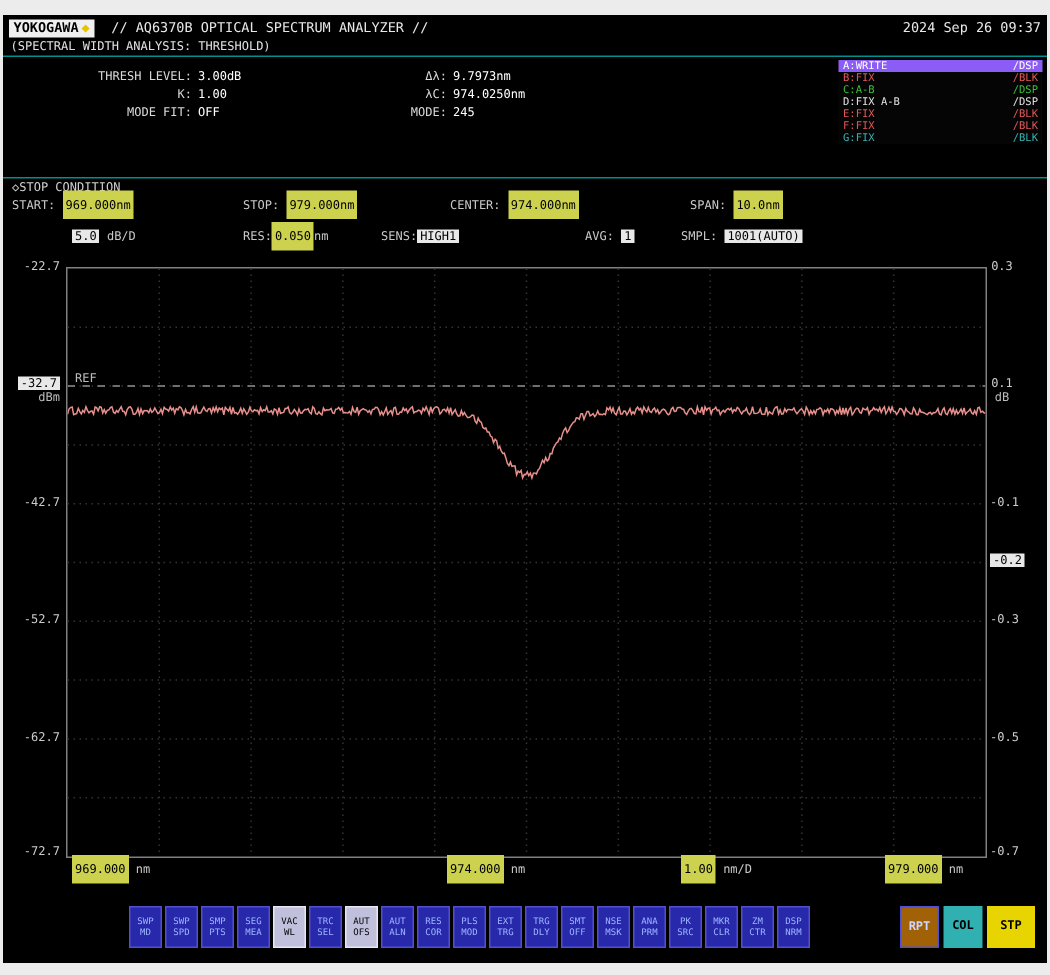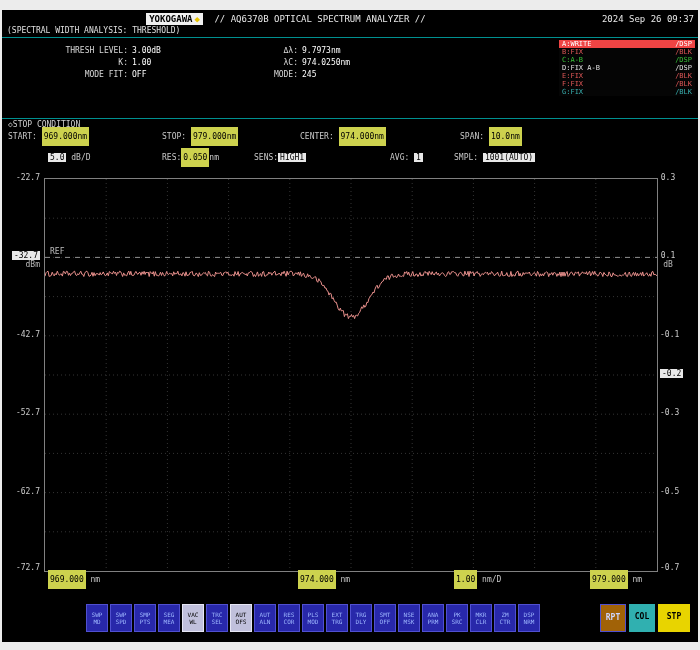--- a/index.html
+++ b/index.html
@@ -1,35 +1,35 @@
 <!DOCTYPE html>
 <html><head>
 <meta charset="utf-8">
 <style>
   html,body{margin:0;padding:0;width:700px;height:650px;background:#ececec;
     font-family:"DejaVu Sans Mono",monospace;}
   #screen{position:absolute;left:2px;top:10px;width:696px;height:632px;background:#000;
     overflow:hidden;color:#ddd;}
   
-  #hdr{position:absolute;left:4px;top:3px;right:4px;height:12px;font-size:9px;line-height:12px;white-space:nowrap;text-align:center;}
+  #hdr{position:absolute;left:4px;top:3px;right:4px;height:12px;font-size:9px;line-height:12px;white-space:nowrap;}
   .logo{display:inline-block;background:#f0f0f0;color:#000;font-weight:bold;padding:0 3px;font-size:9px;}
   .logo .mark{color:#e8c400;margin-left:2px;}
   #hdr .title{color:#e8e8e8;margin-left:6px;}
   #hdr .date{float:right;color:#e8e8e8;margin-left:36px;}
   
   #ana-title{position:absolute;left:5px;top:16px;font-size:8px;color:#e0e0e0;}
   .tealline{position:absolute;left:0;width:100%;height:1px;background:#009090;}
   #ana-grid{position:absolute;left:30px;top:36px;width:420px;display:grid;
     grid-template-columns:100px 118px 52px auto;row-gap:2px;font-size:8px;line-height:10px;}
   .al{text-align:right;color:#d8d8d8;padding-right:4px;white-space:nowrap;}
   .av{text-align:left;color:#fff;white-space:nowrap;}
   
   #trace-panel{position:absolute;right:3px;top:30px;width:136px;font-size:7px;line-height:8px;background:#050505;}
   .trow{display:flex;justify-content:space-between;padding:0 3px;height:8px;}
-  .trow.active{background:#ef4444;color:#fff;}
+  .trow.active{background:#8b5cf6;color:#fff;}
   .trow.red{color:#e05858;}
   .trow.green{color:#38c038;}
   .trow.white{color:#e0e0e0;}
   .trow.teal{color:#38b0b0;gap:28px;}
   
   #meas-title{position:absolute;left:6px;top:110px;font-size:8px;color:#d0d0d0;}
   #meas-row{position:absolute;left:0;top:121px;width:100%;height:12px;font-size:8px;line-height:11px;}
   .mpair{position:absolute;top:0;white-space:nowrap;color:#c8c8c8;}
   .hl-y{background:#cdd24e;color:#000;padding:5px 2px;}
   .hl-w{background:#e8e8e8;color:#000;padding:0 2px;}

